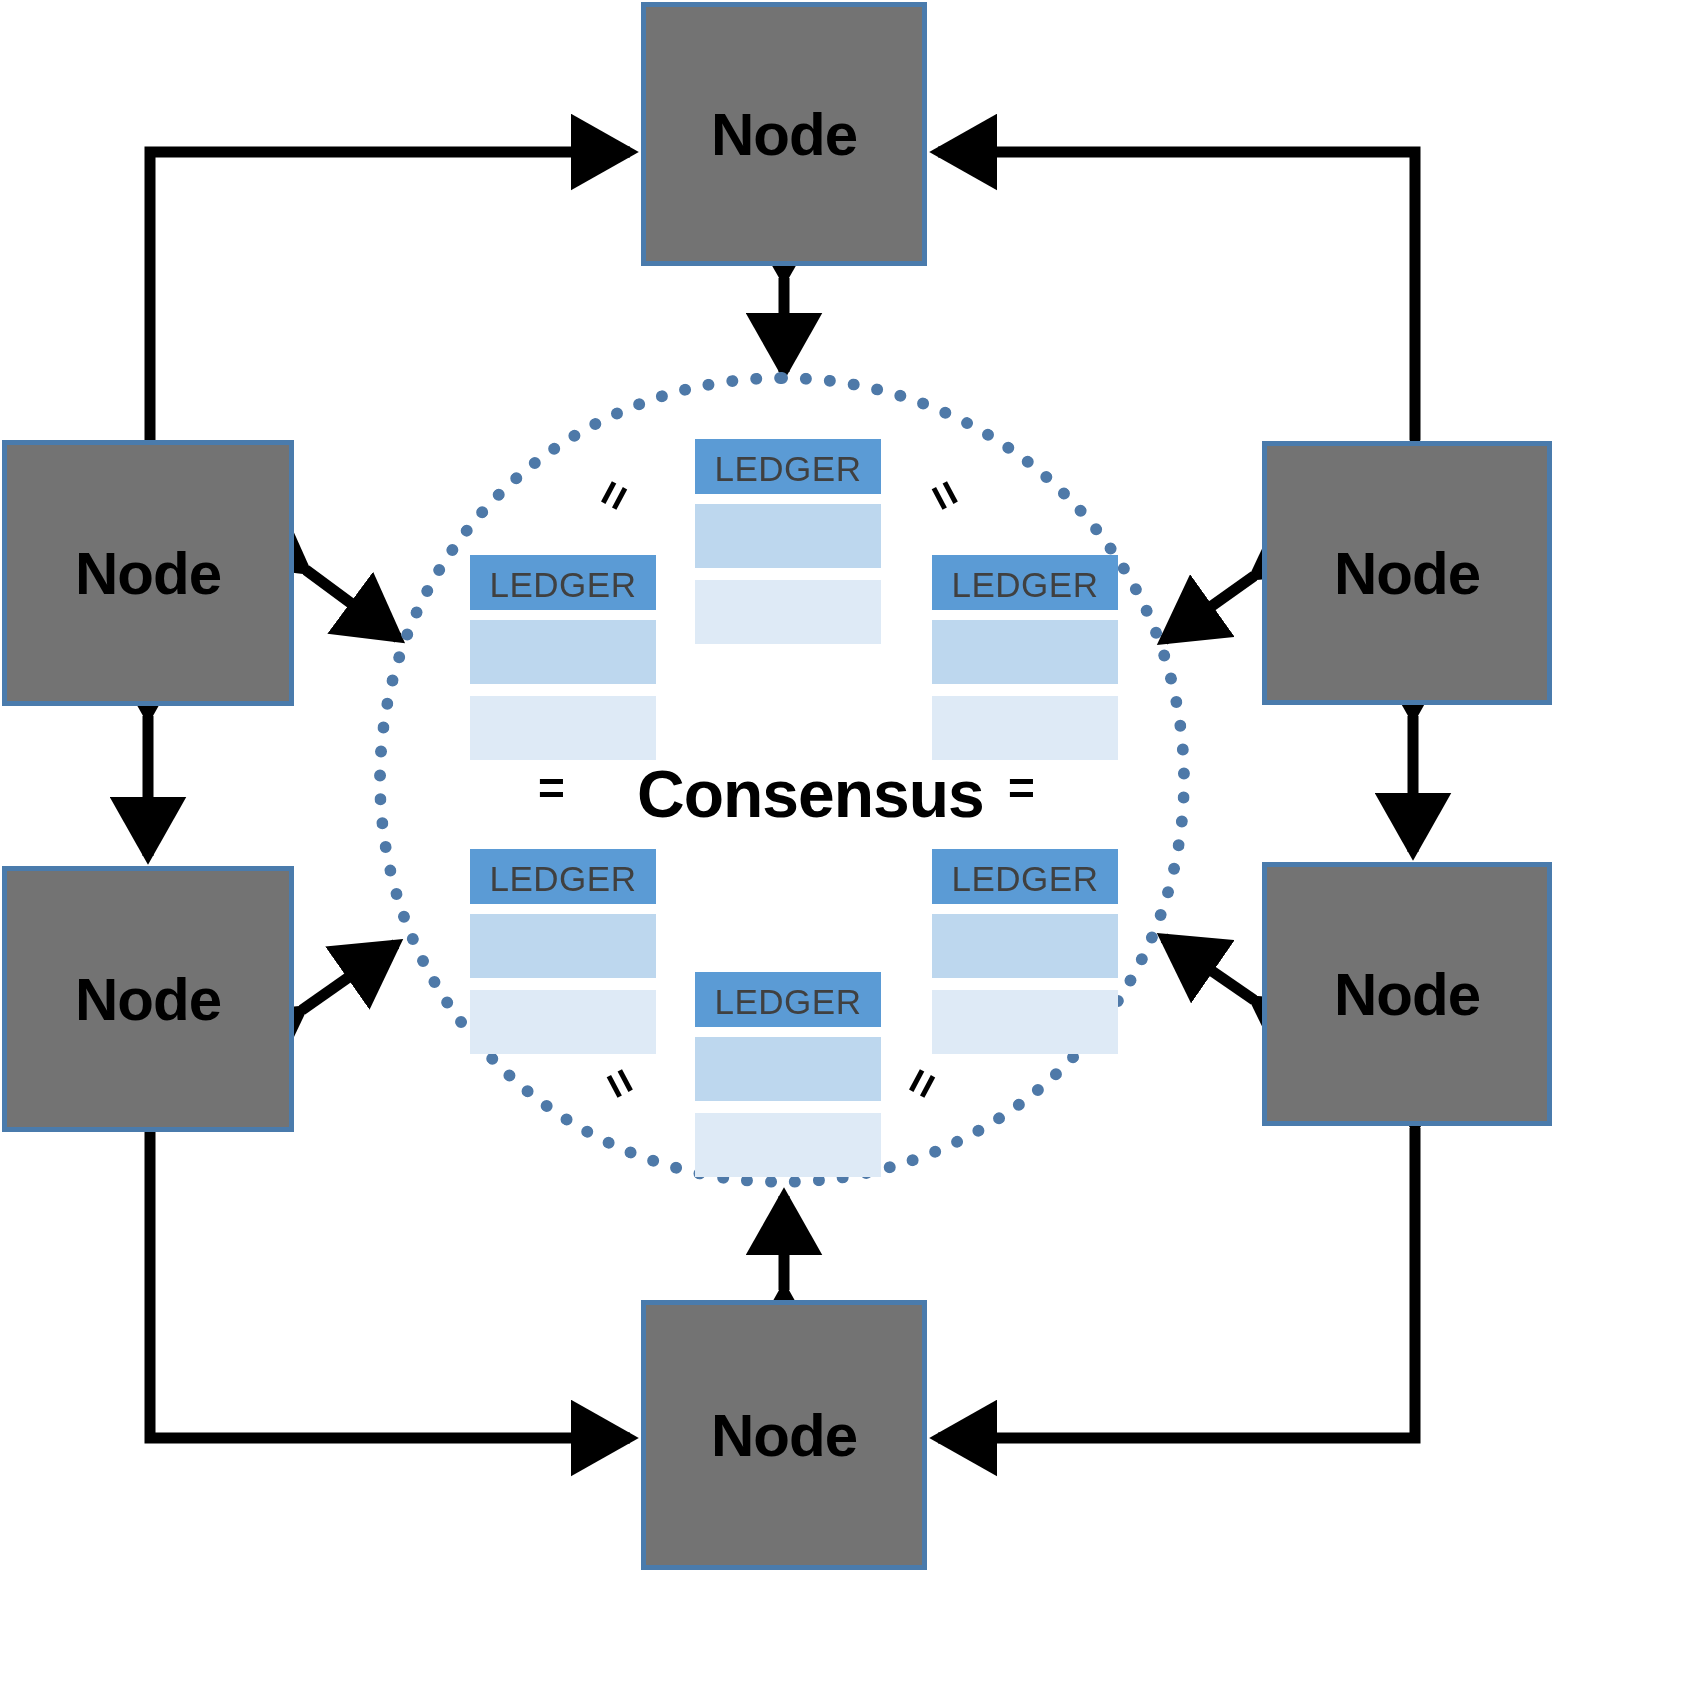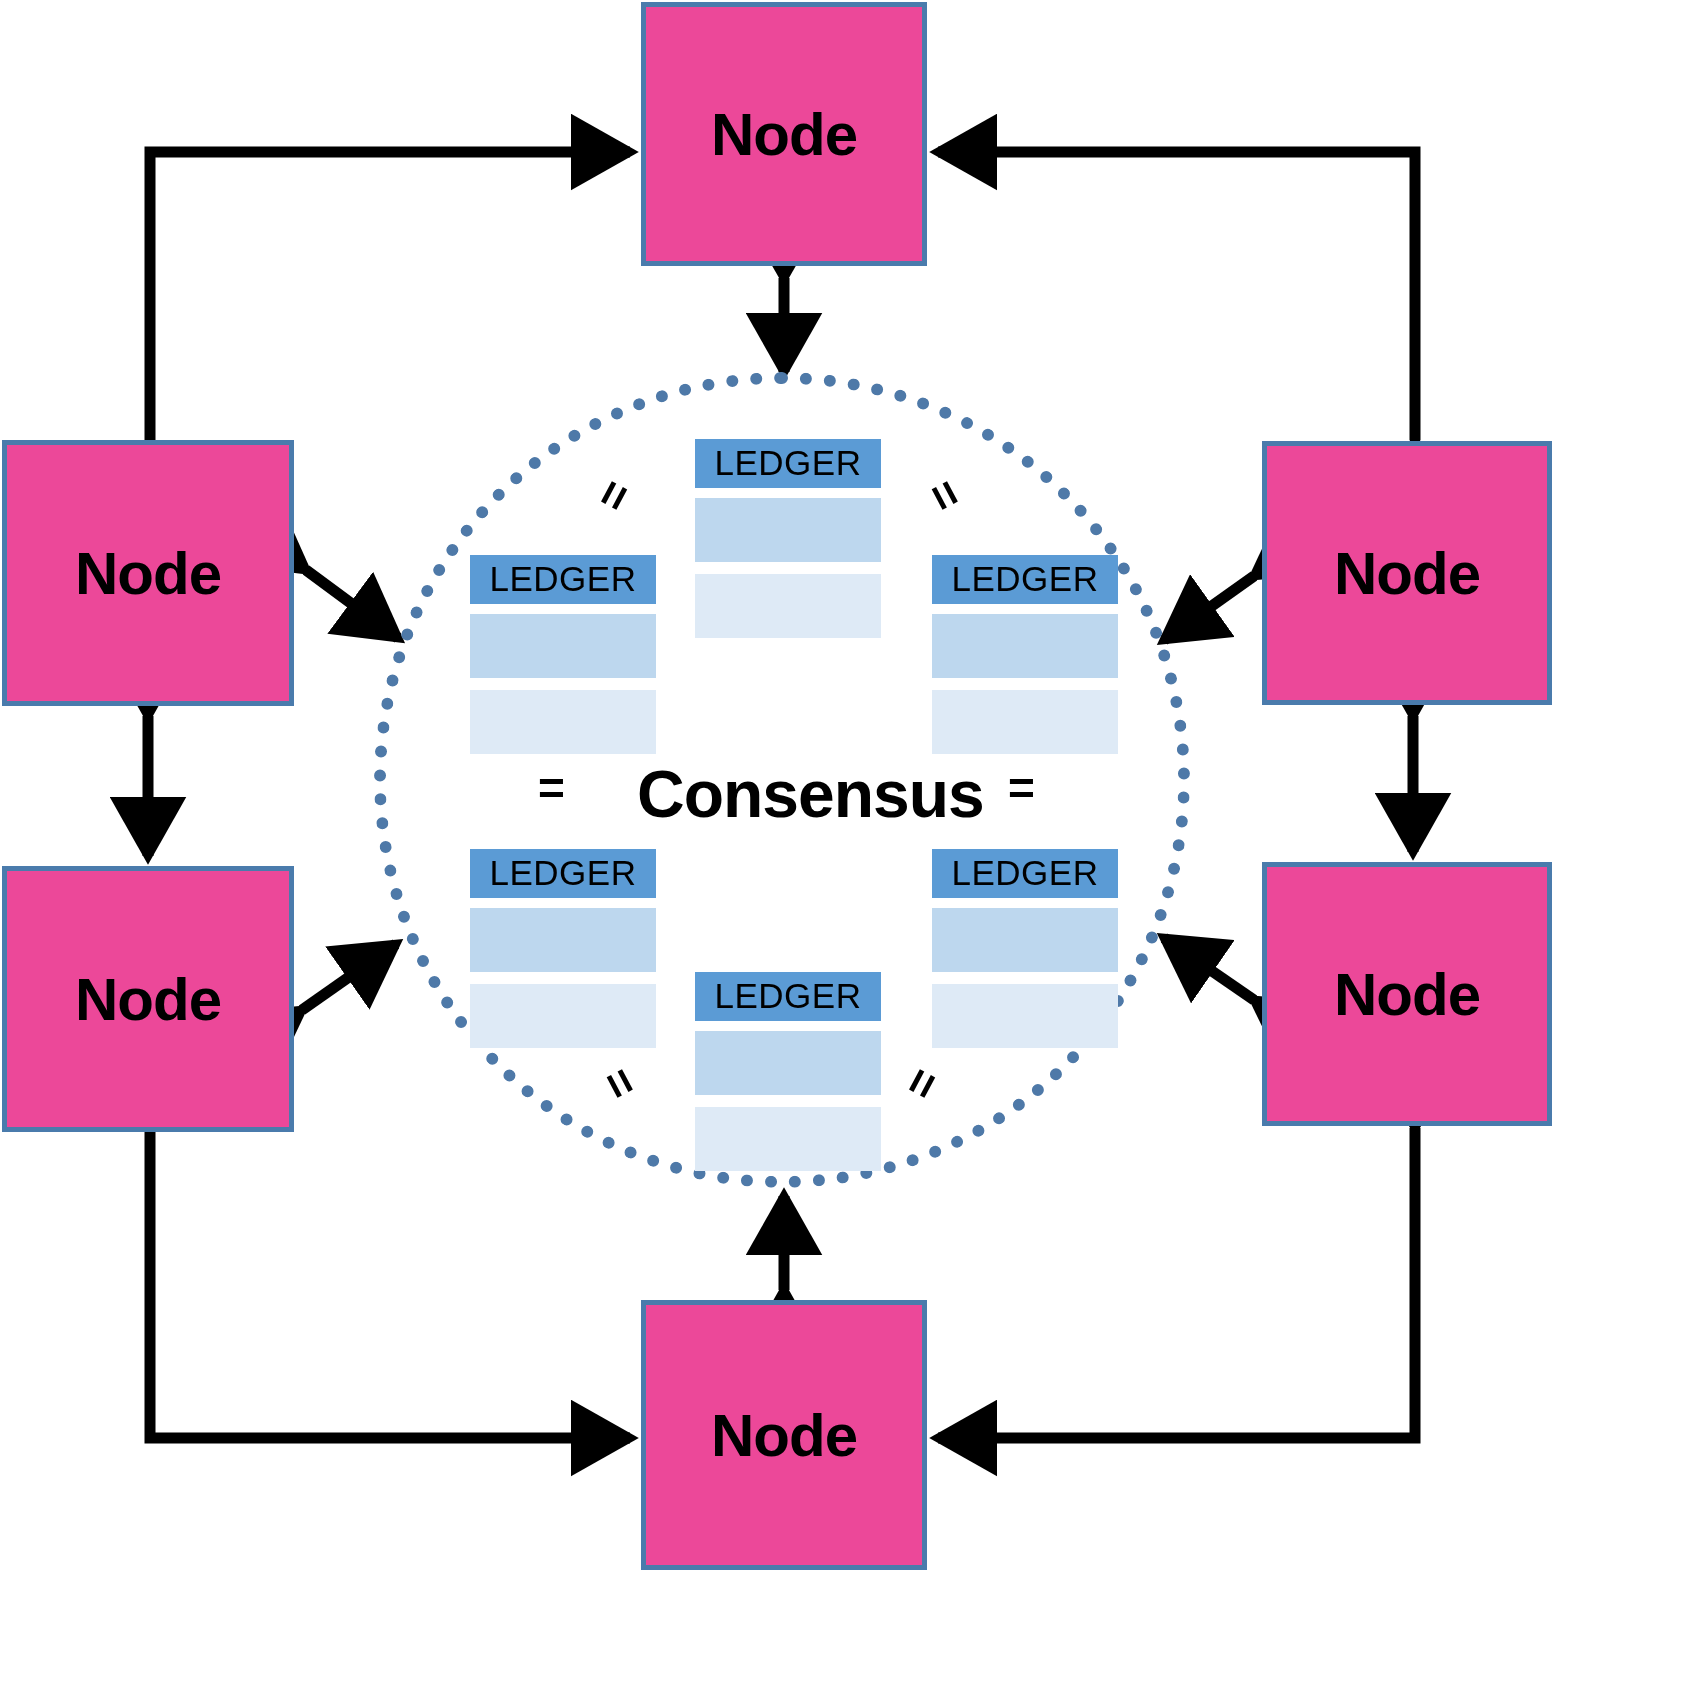--- a/index.html
+++ b/index.html
@@ -6,21 +6,21 @@
   html,body{margin:0;padding:0;background:#ffffff;}
   body{
     font-family:"Liberation Sans", sans-serif;
     width:1698px;height:1706px;position:relative;overflow:hidden;
   }
   #stage{position:absolute;left:0;top:0;width:1698px;height:1706px;}
 
   
   .node{
     position:absolute;
-    background:#ec4899;
+    background:#737373;
     border:5px solid #4A7BAC;
     box-sizing:border-box;
     display:flex;align-items:center;justify-content:center;
     color:#000;
     font-weight:bold;
     font-family:"Liberation Sans", sans-serif;
     letter-spacing:-1px;
   }
   .node span{display:block;}
 
@@ -38,24 +38,24 @@
     left:374px;top:372px;
     width:816px;height:816px;
     border-radius:50%;
     border:12px dotted #4E79A8;
     box-sizing:border-box;
   }
 
   
   .ledger{position:absolute;width:186px;}
   .ledger .lg-head{
-    background:#5B9BD5;color:#000000;
+    background:#5B9BD5;color:#404040;
     font-size:35px;font-weight:normal;
     text-align:center;
-    padding:6px 0 8px 0;
+    padding:12px 0 8px 0;
     line-height:1.0;
     font-family:"Liberation Sans", sans-serif;
     letter-spacing:0.5px;
   }
   .ledger .lg-bar1{background:#BDD7EE;height:64px;margin-top:10px;}
   .ledger .lg-bar2{background:#DEEAF6;height:64px;margin-top:12px;}
 
   #ledger-top    {left:695px; top:439px;}
   #ledger-tl     {left:470px; top:555px;}
   #ledger-tr     {left:932px; top:555px;}

